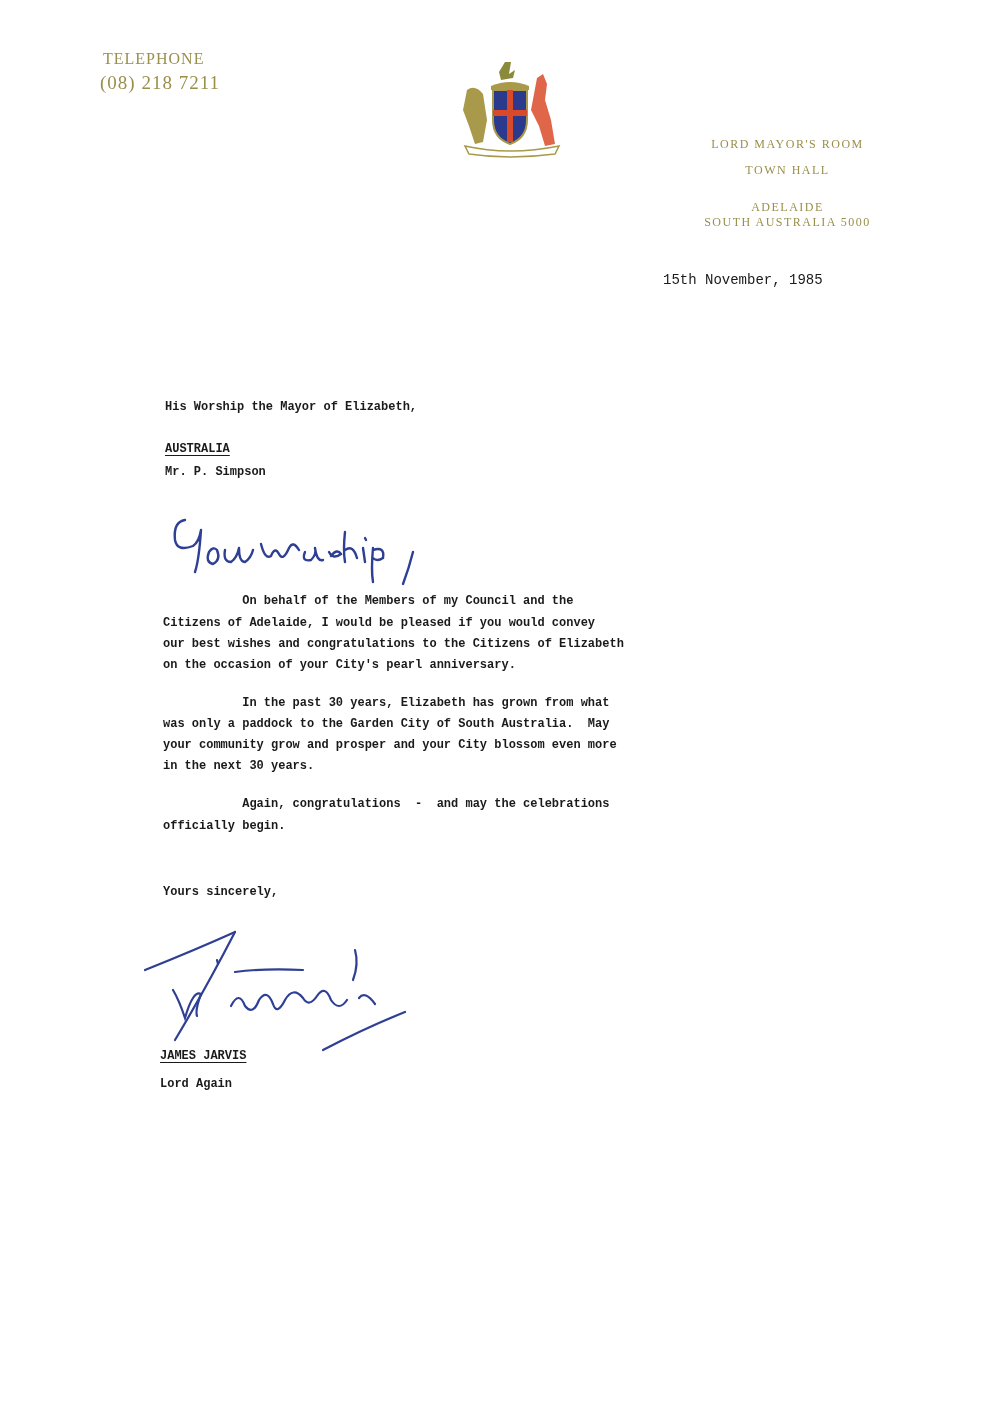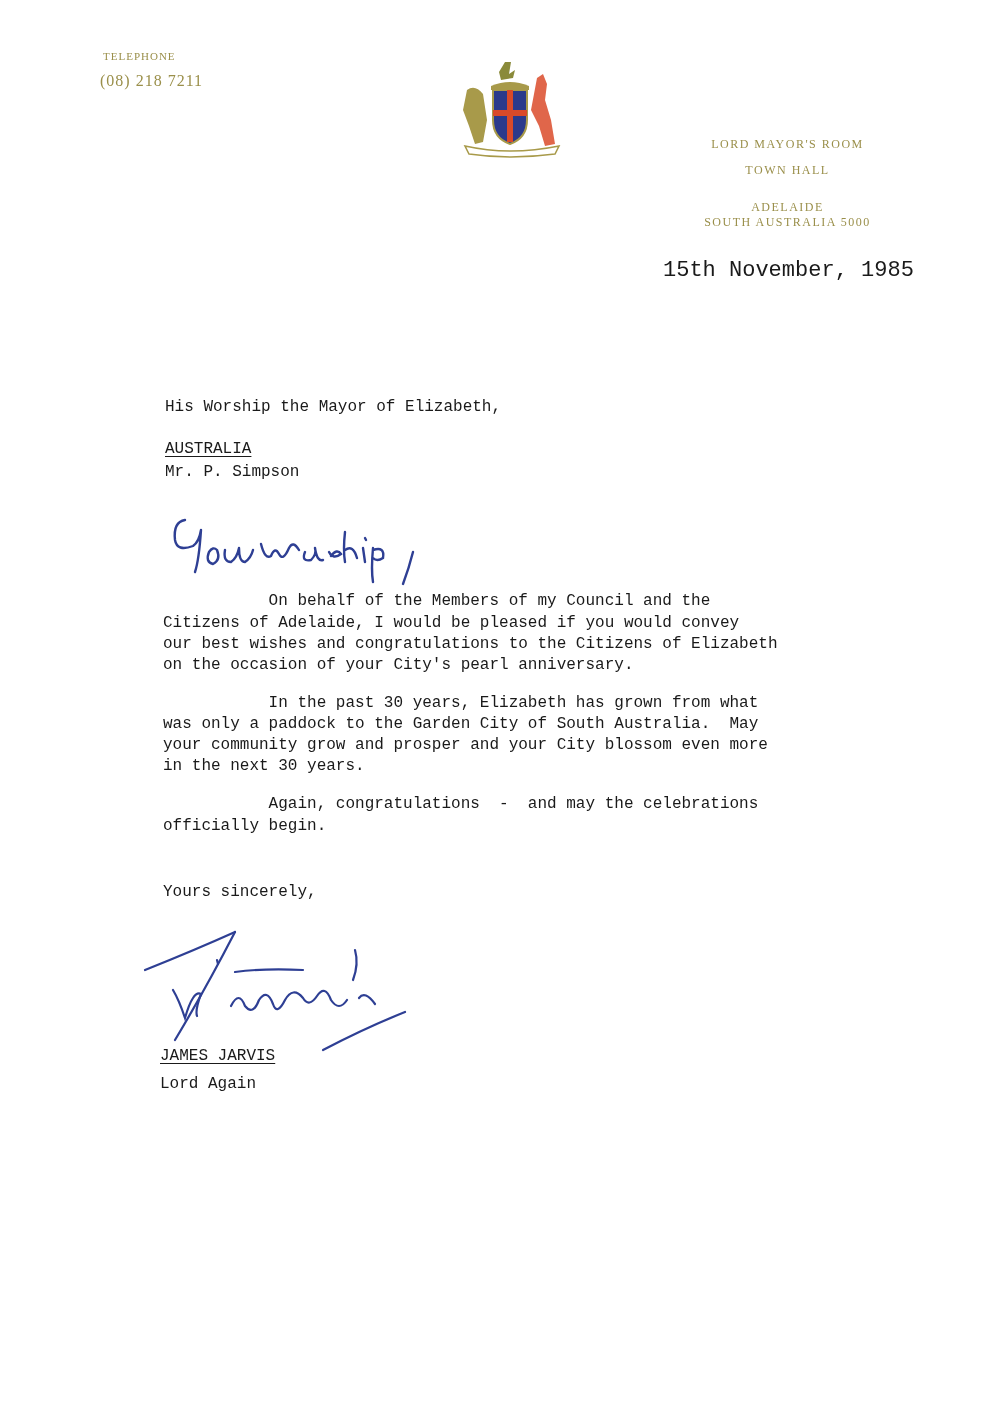--- a/index.html
+++ b/index.html
@@ -2,26 +2,26 @@
 <html><head>
 <meta charset="utf-8">
 <style>
   html, body { margin: 0; padding: 0; }
   body {
     width: 1000px; height: 1414px; background: #ffffff; position: relative; overflow: hidden;
     font-family: "Liberation Mono", "DejaVu Sans Mono", monospace;
     color: #1a1a1a;
   }
   .gold { color: #9a8f4a; font-family: "Liberation Serif", "DejaVu Serif", serif; letter-spacing: 1.5px; }
-  .tel-label { position: absolute; left: 103px; top: 50px; font-size: 11px; letter-spacing: 1px; }
-  .tel-num { position: absolute; left: 100px; top: 72px; font-size: 16px; letter-spacing: 1px; }
+  .tel-label { position: absolute; left: 103px; top: 50px; font-size: 16px; letter-spacing: 1px; }
+  .tel-num { position: absolute; left: 100px; top: 72px; font-size: 19px; letter-spacing: 1px; }
   .crest { position: absolute; left: 455px; top: 60px; width: 110px; height: 100px; }
   .addr { position: absolute; left: 655px; width: 265px; text-align: center; font-size: 12px; }
-  .date { position: absolute; left: 663px; top: 258px; font-size: 22px; }
-  .text { position: absolute; font-size: 16px; line-height: 21px; white-space: pre; }
+  .date { position: absolute; left: 663px; top: 272px; font-size: 14px; }
+  .text { position: absolute; font-size: 12px; line-height: 21px; white-space: pre; font-weight: bold; }
   .u { text-decoration: underline; text-underline-offset: 3px; }
   .hand { position: absolute; }
 </style>
 </head>
 <body>
 
 <div>
   <div class="gold tel-label">TELEPHONE</div>
   <div class="gold tel-num">(08) 218 7211</div>
 

